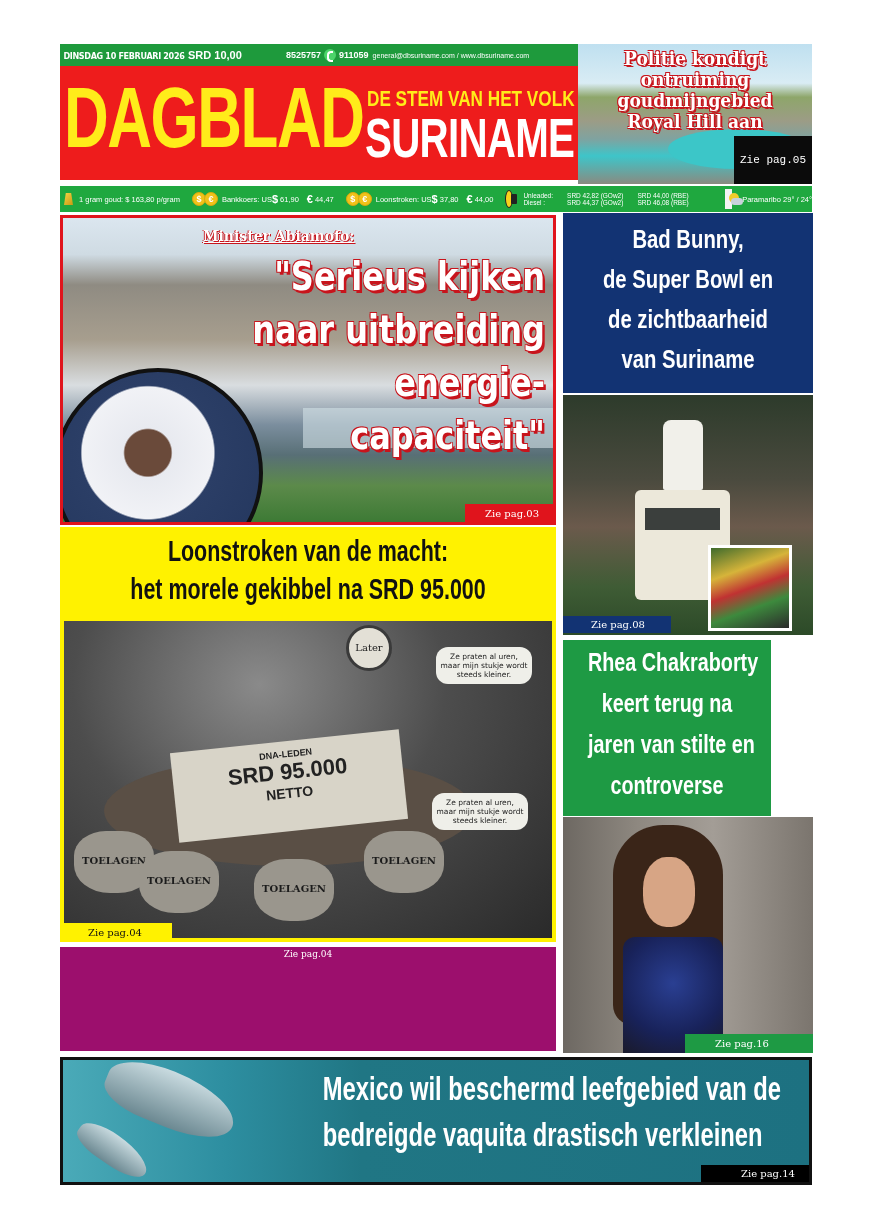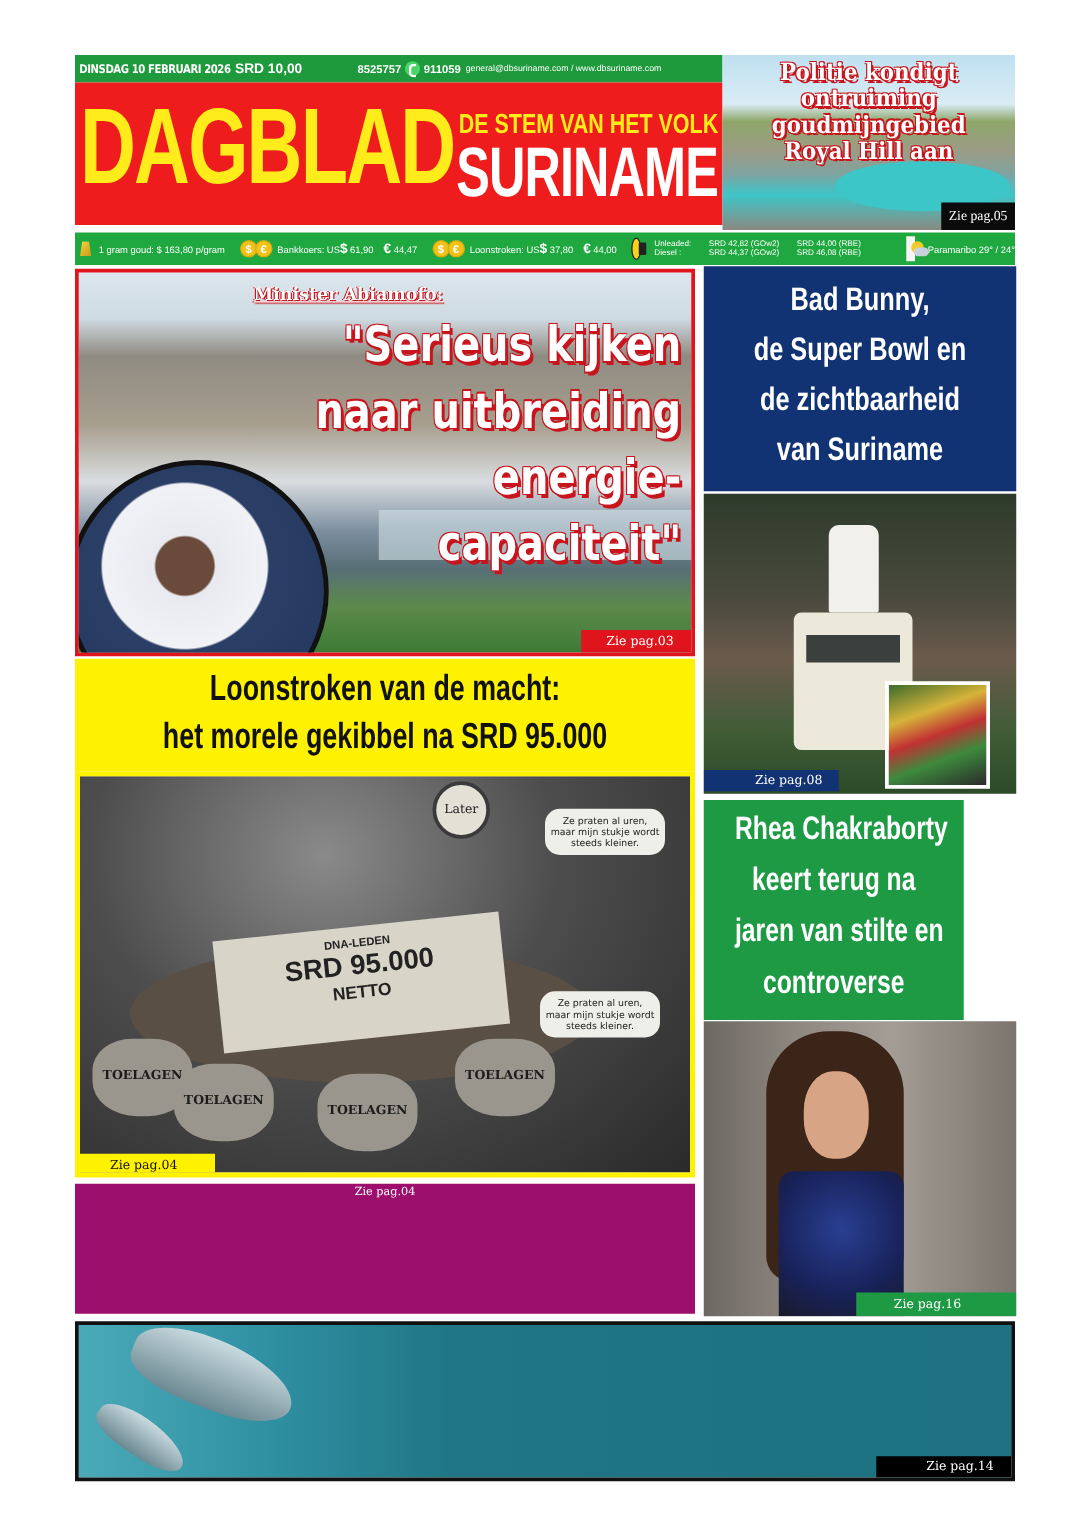--- a/index.html
+++ b/index.html
@@ -19,21 +19,21 @@
   
   .masthead { position: absolute; left: 60px; top: 66px; width: 518px; height: 114px; background: #ee1c1c; }
   .masthead .dagblad { position: absolute; left: 4px; top: 8px; font-family: "Liberation Sans", sans-serif; font-weight: bold; font-size: 86px; color: #ffec1a; letter-spacing: -2px; transform: scaleX(0.72); transform-origin: left top; line-height: 1; white-space: nowrap; }
   .masthead .slogan { position: absolute; left: 307px; top: 22px; font-weight: bold; font-size: 22px; color: #ffec1a; transform: scaleX(0.78); transform-origin: left top; white-space: nowrap; line-height: 1; }
   .masthead .suriname { position: absolute; left: 305px; top: 44px; font-weight: bold; font-size: 56px; color: #fff; transform: scaleX(0.72); transform-origin: left top; white-space: nowrap; line-height: 1; letter-spacing: -1px; }
 
   
   .teaser-top { position: absolute; left: 578px; top: 44px; width: 234px; height: 140px; background: linear-gradient(180deg, #bfe0f0 0%, #d9ecf4 28%, #8ea66a 38%, #9c9c86 55%, #7fa3a0 68%, #3ec5c9 80%, #8a8a80 100%); overflow: hidden; }
   .teaser-top .lake { position: absolute; left: 90px; top: 85px; width: 140px; height: 40px; border-radius: 50%; background: #3cc6c8; }
   .teaser-top .headline { position: absolute; left: 0; top: 4px; width: 234px; text-align: center; font-family: "DejaVu Serif", serif; font-weight: bold; font-size: 19px; line-height: 21px; color: #fff; text-shadow: 2px 2px 0 #c8141c, -1px -1px 0 #c8141c, 1px -1px 0 #c8141c, -1px 1px 0 #c8141c; transform: scaleX(0.9); }
-  .teaser-top .zie { position: absolute; right: 0; bottom: 0; background: #0b0b0b; color: #fff; font-family: Liberation Serif, serif; font-size: 11px; padding: 5px 6px; }
+  .teaser-top .zie { position: absolute; right: 0; bottom: 0; background: #0b0b0b; color: #fff; font-family: Liberation Mono, monospace; font-size: 11px; padding: 18px 6px; }
 
   
   .infobar { position: absolute; left: 60px; top: 186px; width: 752px; height: 26px; background: #1fa83f; color: #fff; display: flex; align-items: center; font-size: 7.5px; white-space: nowrap; }
   .infobar .gold-icon { width: 24px; height: 12px; margin: 0 6px 0 4px; background: linear-gradient(135deg, #f6d345, #c99a12); clip-path: polygon(20% 0, 80% 0, 100% 100%, 0 100%); }
   .coin-pair { display: inline-flex; margin: 0 6px 0 12px; }
   .coin { width: 14px; height: 14px; border-radius: 50%; background: #f1c21a; color: #fff; font-weight: bold; font-size: 9px; display: inline-flex; align-items: center; justify-content: center; margin-right: -2px; border: 1px solid #d8a90c; }
   .big { font-size: 11px; font-weight: bold; }
   .fuel-icon { width: 18px; height: 18px; border-radius: 50%; background: #f7d21b; margin: 0 10px 0 12px; position: relative; border: 1px solid #222; }
   .fuel-icon::after { content: ""; position: absolute; left: 5px; top: 3px; width: 6px; height: 10px; background: #222; border-radius: 1px; }
   .fuel { display: flex; flex-direction: column; font-size: 6.5px; line-height: 7px; margin-right: 14px; }
@@ -50,21 +50,21 @@
   .lead .zie { position: absolute; right: 0; bottom: 0; background: #e0141c; color: #fff; font-family: "DejaVu Serif", serif; font-size: 10px; padding: 4px 14px 3px 20px; }
 
   
   .bb-head { position: absolute; left: 563px; top: 213px; width: 250px; height: 180px; background: #123373; color: #fff; text-align: center; font-weight: bold; font-size: 26px; line-height: 40px; padding-top: 6px; }
   .bb-head span { display: block; transform: scaleX(0.78); }
   .bb-photo { position: absolute; left: 563px; top: 395px; width: 250px; height: 240px; overflow: hidden; background: linear-gradient(180deg, #2d3b2b 0%, #4a4a3e 35%, #6b5a4c 55%, #3f5c35 80%, #2c4a28 100%); }
   .bb-photo .car { position: absolute; left: 72px; top: 95px; width: 95px; height: 110px; background: #ece8da; border-radius: 6px; }
   .bb-photo .car::after { content: ""; position: absolute; left: 10px; top: 18px; width: 75px; height: 22px; background: #3b3f3d; }
   .bb-photo .figure { position: absolute; left: 100px; top: 25px; width: 40px; height: 70px; background: #f1f0ea; border-radius: 8px 8px 2px 2px; }
   .bb-photo .inset { position: absolute; left: 145px; top: 150px; width: 84px; height: 86px; border: 3px solid #fff; background: linear-gradient(160deg, #3e6b2c 0%, #d6b43a 30%, #c03232 50%, #3d8a3d 70%, #2b2b2b 100%); }
-  .bb-photo .zie { position: absolute; left: 0; bottom: 2px; width: 108px; background: #123373; color: #fff; font-family: "DejaVu Serif", serif; font-size: 10px; padding: 3px 0 3px 28px; text-align: center; }
+  .bb-photo .zie { position: absolute; left: 0; bottom: 2px; width: 108px; background: #123373; color: #fff; font-family: "DejaVu Serif", serif; font-size: 10px; padding: 3px 0 3px 28px; }
 
   
   .rhea-head { position: absolute; left: 563px; top: 640px; width: 208px; height: 176px; background: #1e9a44; color: #fff; text-align: center; font-weight: bold; font-size: 26px; line-height: 41px; padding-top: 2px; }
   .rhea-head span { display: block; transform: scaleX(0.76); white-space: nowrap; }
   .rhea-photo { position: absolute; left: 563px; top: 817px; width: 250px; height: 236px; overflow: hidden; background: linear-gradient(90deg, #6d6862 0%, #8e8880 30%, #a39d96 60%, #7b756e 100%); }
   .rhea-photo .hair { position: absolute; left: 50px; top: 8px; width: 110px; height: 200px; border-radius: 50px 50px 20px 20px; background: #3a2518; }
   .rhea-photo .face { position: absolute; left: 80px; top: 40px; width: 52px; height: 70px; border-radius: 45%; background: #d7a585; }
   .rhea-photo .dress { position: absolute; left: 60px; top: 120px; width: 100px; height: 116px; background: radial-gradient(circle at 50% 40%, #2a3f92 0%, #18225a 60%, #1a1a2a 100%); border-radius: 12px 12px 0 0; }
   .rhea-photo .zie { position: absolute; right: 0; bottom: 0; width: 128px; background: #1e9a44; color: #fff; font-family: "DejaVu Serif", serif; font-size: 10px; padding: 4px 0 4px 30px; }
 
@@ -228,14 +228,18 @@
   <div class="zie">Zie pag.04</div>
 </div>
 
 <div class="pres">
   <div class="zie">Zie pag.04</div>
 </div>
 
 <div class="vaq">
   <div class="dolphin1"></div>
   <div class="dolphin2"></div>
+  <div class="h">
+    <span>Mexico wil beschermd leefgebied van de</span>
+    <span>bedreigde vaquita drastisch verkleinen</span>
+  </div>
   <div class="zie">Zie pag.14</div>
 </div>
 
 </body></html>

